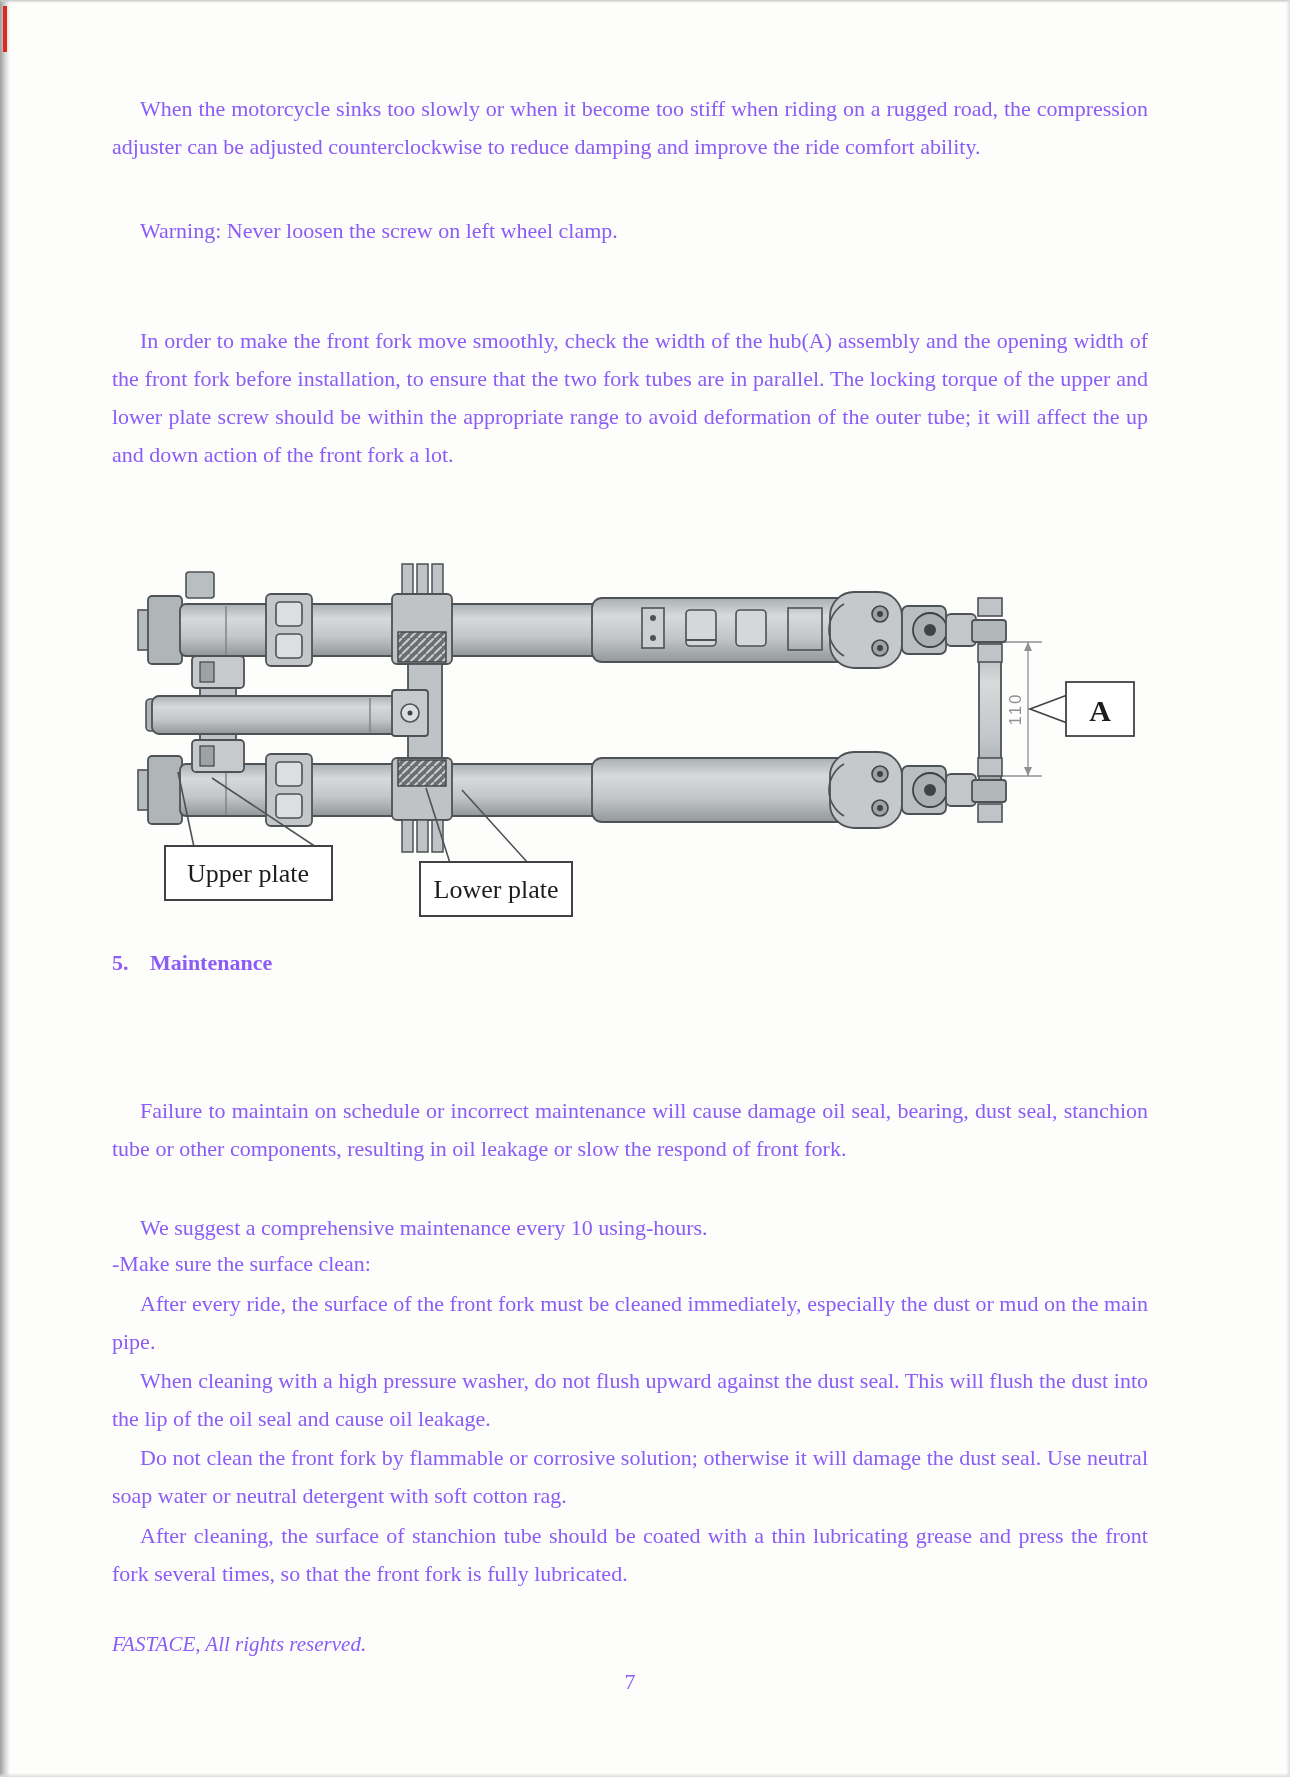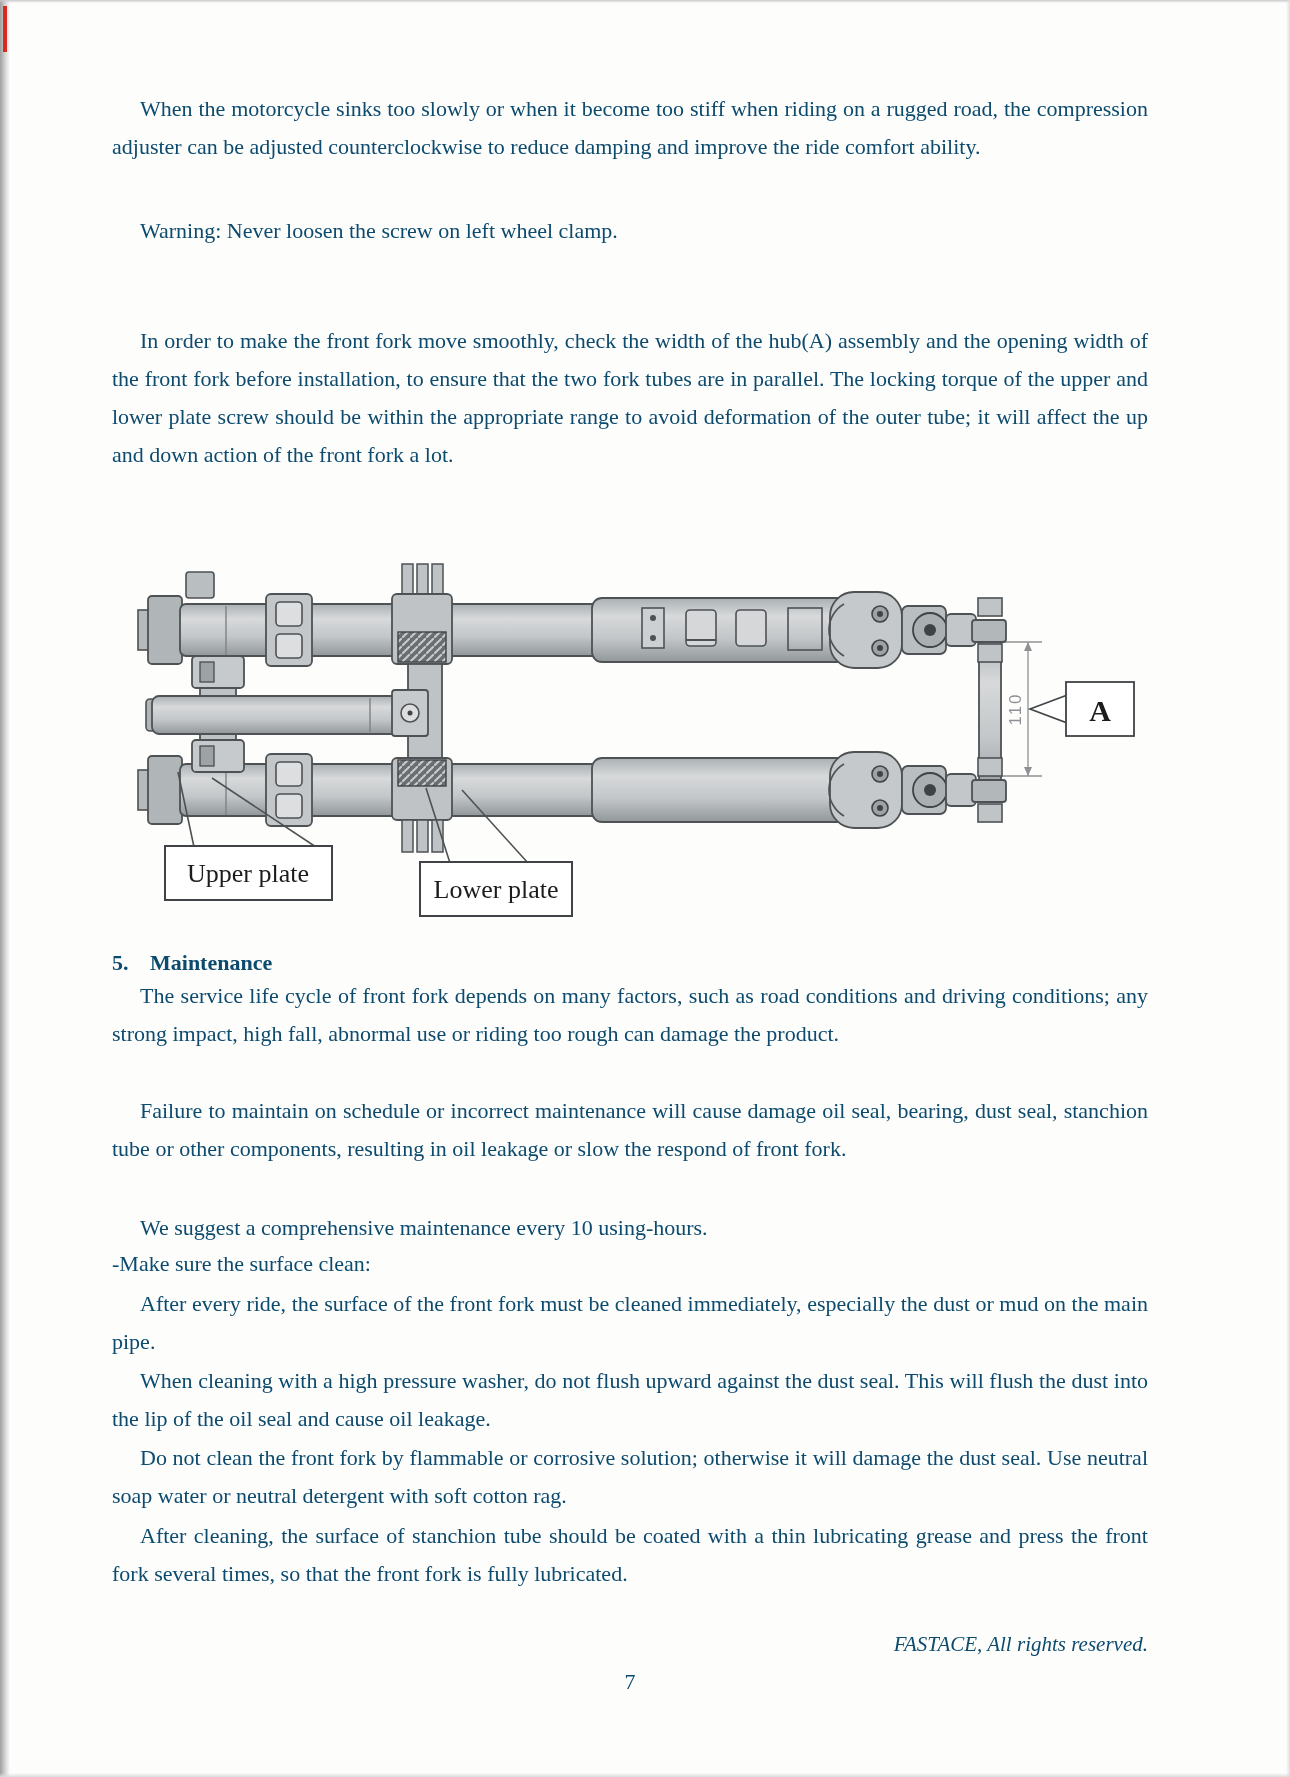--- a/index.html
+++ b/index.html
@@ -1,37 +1,37 @@
 <!DOCTYPE html>
 <html><head>
 <meta charset="utf-8">
 <style>
   html,body{margin:0;padding:0;background:#e9e9e9;}
   .page{
     position:relative;width:1290px;height:1777px;background:#fdfdfc;
-    font-family:"Liberation Serif", serif;color:#0c4a6e;overflow:hidden;
+    font-family:"Liberation Serif", serif;color:#8b5cf6;overflow:hidden;
   }
   .edge-left{position:absolute;left:0;top:0;width:10px;height:100%;
     background:linear-gradient(90deg,#9f9f9f,#d8d8d8 55%,rgba(255,255,255,0));}
   .edge-top{position:absolute;left:0;top:0;width:100%;height:3px;
     background:linear-gradient(180deg,#c9c9c9,rgba(255,255,255,0));}
   .edge-right{position:absolute;right:0;top:0;width:4px;height:100%;
     background:linear-gradient(270deg,#dedede,rgba(255,255,255,0));}
   .edge-bottom{position:absolute;left:0;bottom:0;width:100%;height:4px;
     background:linear-gradient(0deg,#dcdcdc,rgba(255,255,255,0));}
   .red-mark{position:absolute;left:3px;top:6px;width:4px;height:46px;background:#d82a20;}
 
   .abs{position:absolute;left:112px;width:1036px;margin:0;}
   p.body{font-size:22px;line-height:38px;text-align:justify;}
   .indent{text-indent:28px;}
   .bold{font-weight:normal;}
   h3.heading{font-size:22px;line-height:30px;font-weight:bold;margin:0;}
   .maint-head{display:flex;font-size:22px;font-weight:bold;line-height:30px;}
   .maint-head .num{width:38px;}
-  .footer{font-style:italic;font-size:21px;text-align:right;}
+  .footer{font-style:italic;font-size:21px;text-align:left;}
   .pageno{text-align:center;font-size:22px;}
 
   svg.figure{position:absolute;}
   .lbl-text{font-family:"Liberation Serif", serif;font-size:26px;fill:#1c1c1c;}
   .a-text{font-family:"Liberation Serif", serif;font-size:30px;fill:#1c1c1c;}
   .dim-text{font-family:"Liberation Sans", sans-serif;font-size:17px;fill:#8e9093;letter-spacing:2px;}
 </style>
 </head>
 <body>
 
@@ -169,21 +169,20 @@
       <rect x="290" y="304" width="152" height="54" fill="#ffffff" stroke="#3f4346" stroke-width="2"></rect>
       <text class="lbl-text" x="366" y="340" text-anchor="middle">Lower plate</text>
     </g>
   </svg>
 
   <div class="abs maint-head" style="top:948px">
     <span class="num">5.</span>
     <span class="lbl">Maintenance</span>
   </div>
 
-  <p class="abs body indent" style="top:977px">The service life cycle of front fork depends on many factors, such as road conditions and driving conditions; any strong impact, high fall, abnormal use or riding too rough can damage the product.</p>
   <p class="abs body indent" style="top:1092px">Failure to maintain on schedule or incorrect maintenance will cause damage oil seal, bearing, dust seal, stanchion tube or other components, resulting in oil leakage or slow the respond of front fork.</p>
   <p class="abs body indent" style="top:1209px">We suggest a comprehensive maintenance every 10 using-hours.</p>
   <p class="abs body" style="top:1245px">-Make sure the surface clean:</p>
   <p class="abs body indent" style="top:1285px">After every ride, the surface of the front fork must be cleaned immediately, especially the dust or mud on the main pipe.</p>
   <p class="abs body indent" style="top:1362px">When cleaning with a high pressure washer, do not flush upward against the dust seal. This will flush the dust into the lip of the oil seal and cause oil leakage.</p>
   <p class="abs body indent" style="top:1439px">Do not clean the front fork by flammable or corrosive solution; otherwise it will damage the dust seal. Use neutral soap water or neutral detergent with soft cotton rag.</p>
   <p class="abs body indent" style="top:1517px">After cleaning, the surface of stanchion tube should be coated with a thin lubricating grease and press the front fork several times, so that the front fork is fully lubricated.</p>
 
   <div class="abs footer" style="top:1632px">FASTACE, All rights reserved.</div>
   <div class="abs pageno" style="top:1669px">7</div>

